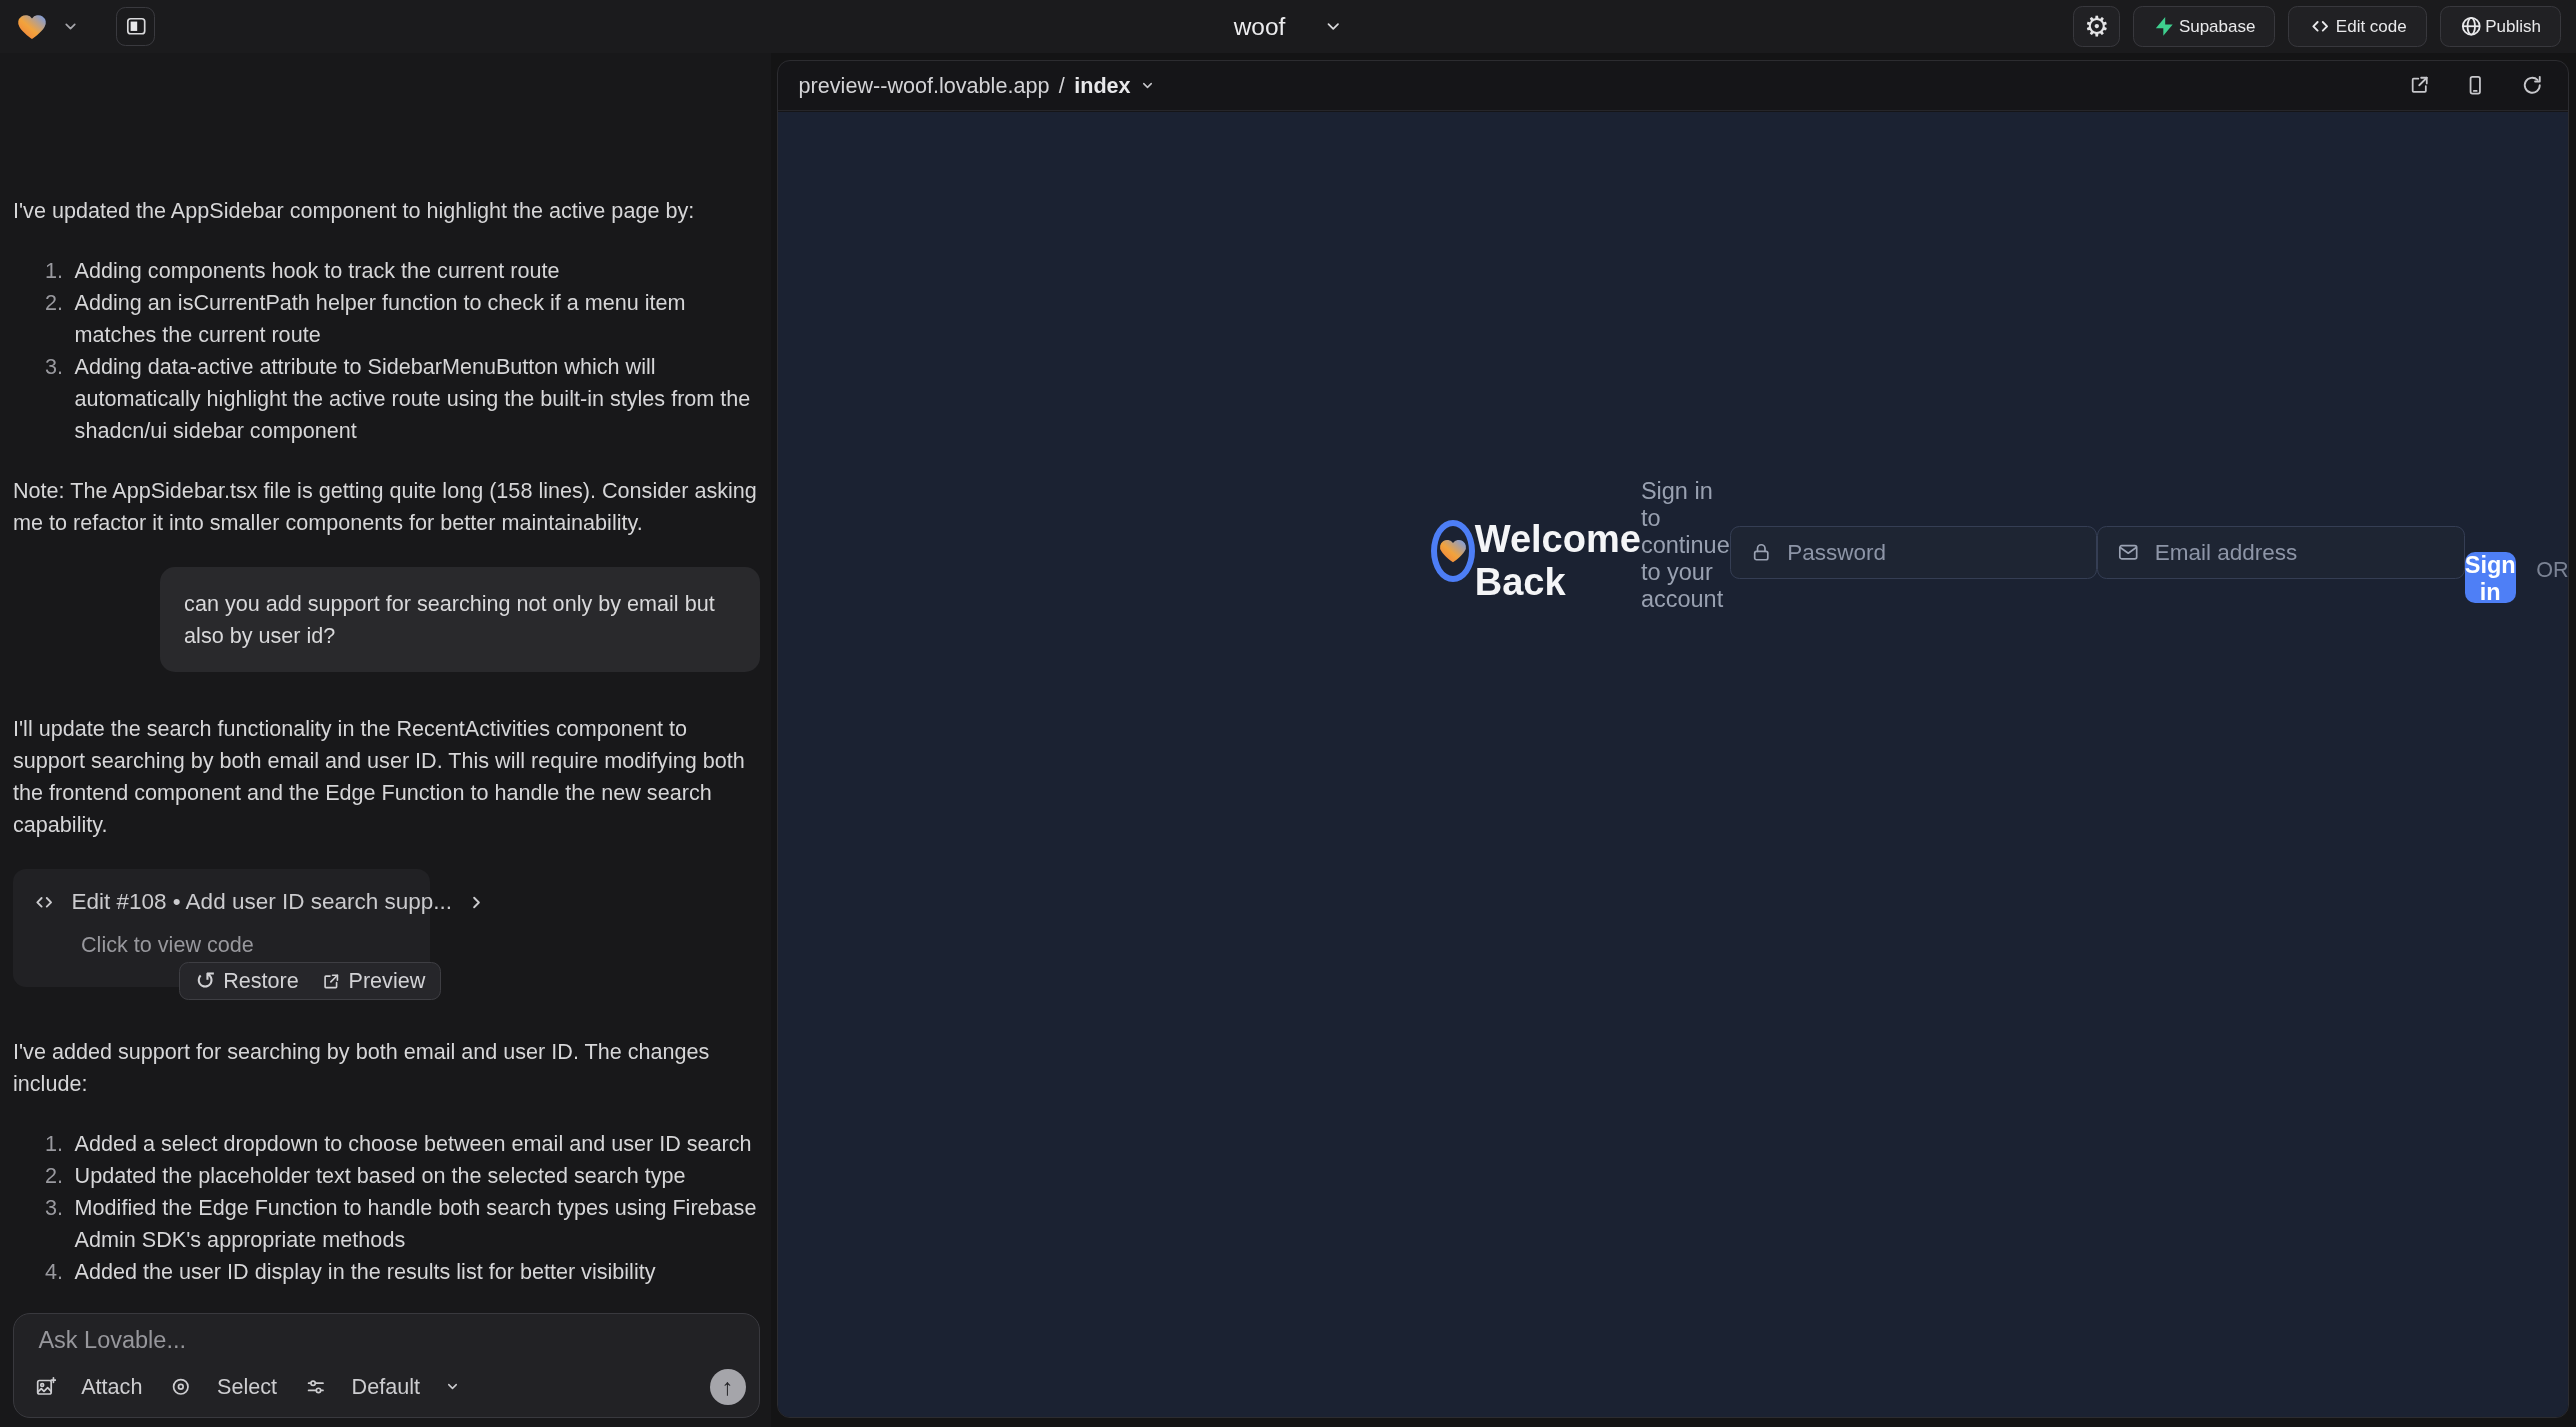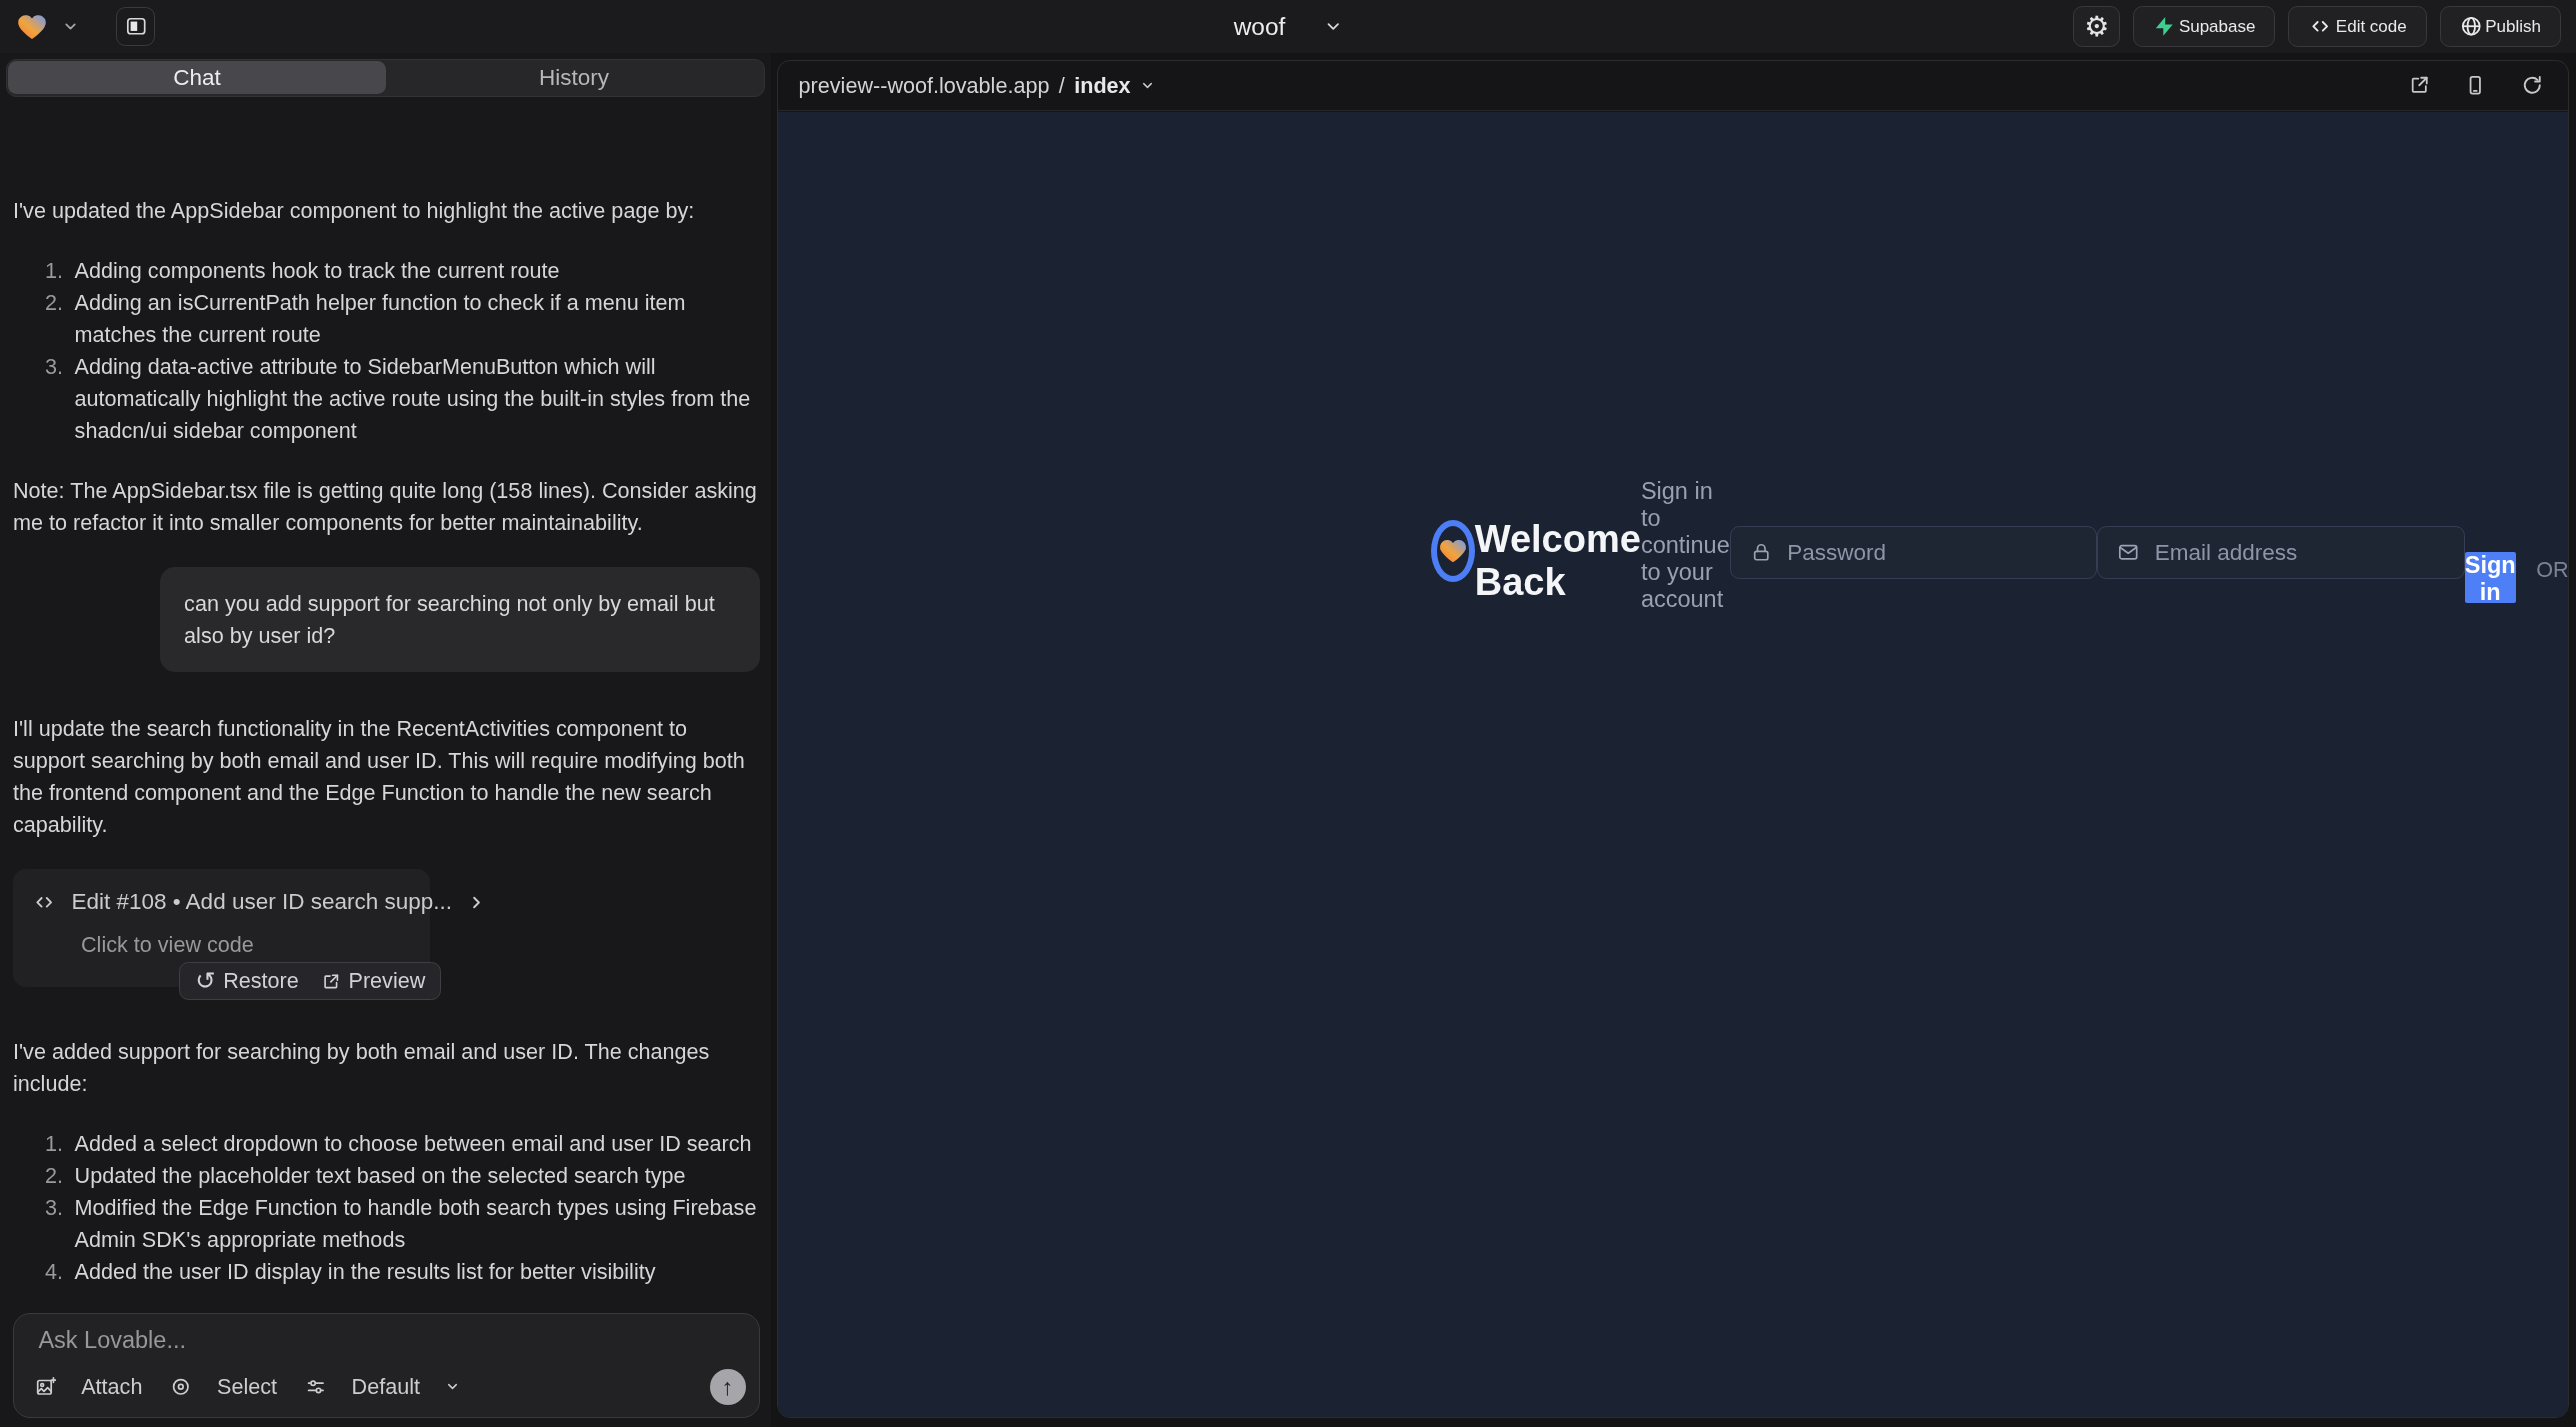--- a/index.html
+++ b/index.html
@@ -60,21 +60,21 @@
   .ptool { cursor:pointer; display:flex; }
 
   .preview-app { position:absolute; left:0; right:0; top:51px; bottom:0; background:#1b2232; }
   .auth { position:absolute; left:50%; transform:translateX(-50%); top:366px; width:484px; display:flex; align-items:center; }
   .auth-logo { width:62px; height:62px; border-radius:50%; border:6.6px solid #4d7ef6; display:flex; align-items:center; justify-content:center; margin-bottom:32px; }
   .auth-title { color:#f4f5f7; font-size:38px; font-weight:bold; margin-bottom:11.3px; }
   .auth-sub { color:#99a1b1; font-size:23.5px; margin-bottom:43px; }
   .field { width:484px; height:53px; background:#1e2533; border:0.9px solid #353e54; border-radius:9.4px; display:flex; align-items:center; padding:0 19px; gap:15px; color:#8d95a7; margin-bottom:29px; }
   .field input { flex:1; background:transparent; border:none; outline:none; font-family:"Liberation Sans", sans-serif; font-size:22.5px; color:#dfe3ea; }
   .field input::placeholder { color:#8d95a7; }
-  .signin-btn { width:484px; height:51px; background:#4e7ff6; border:none; border-radius:2px; color:#ffffff; font-size:23.5px; font-weight:600; font-family:"Liberation Sans", sans-serif; cursor:pointer; margin-top:20.6px; }
+  .signin-btn { width:484px; height:51px; background:#4e7ff6; border:none; border-radius:10px; color:#ffffff; font-size:23.5px; font-weight:600; font-family:"Liberation Sans", sans-serif; cursor:pointer; margin-top:20.6px; }
   .or-row { width:484px; display:flex; align-items:center; gap:20.6px; margin:47px 0 41px 0; }
   .or-line { flex:1; height:0.9px; background:#333b4d; }
   .or-text { color:#7b8394; font-size:21.6px; }
   .google-btn { width:484px; height:52px; background:#222938; border:0.9px solid #323a4c; border-radius:9.4px; color:#e8eaee; font-size:23.5px; font-weight:600; display:flex; align-items:center; justify-content:center; gap:15px; cursor:pointer; }
   .g-glyph { font-size:28px; font-weight:bold; color:#ffffff; }
 </style>
 </head>
 <body>
 
 <svg width="0" height="0" style="position:absolute">
@@ -146,24 +146,20 @@
             <ellipse cx="12" cy="12" rx="4" ry="9"></ellipse>
             <line x1="3" y1="12" x2="21" y2="12"></line>
           </svg>
       </span>
       <span>Publish</span>
     </button>
   </div>
 </div>
 
 <div class="chat-panel">
-  <div class="tabs">
-    <div class="tab active">Chat</div>
-    <div class="tab">History</div>
-  </div>
 
   <div class="chat-scroll">
     <p>I've updated the AppSidebar component to highlight the active page by:</p>
     <ol>
       <li>Adding components hook to track the current route</li>
       <li>Adding an isCurrentPath helper function to check if a menu item matches the current route</li>
       <li>Adding data-active attribute to SidebarMenuButton which will automatically highlight the active route using the built-in styles from the shadcn/ui sidebar component</li>
     </ol>
     <p>Note: The AppSidebar.tsx file is getting quite long (158 lines). Consider asking me to refactor it into smaller components for better maintainability.</p>
 

